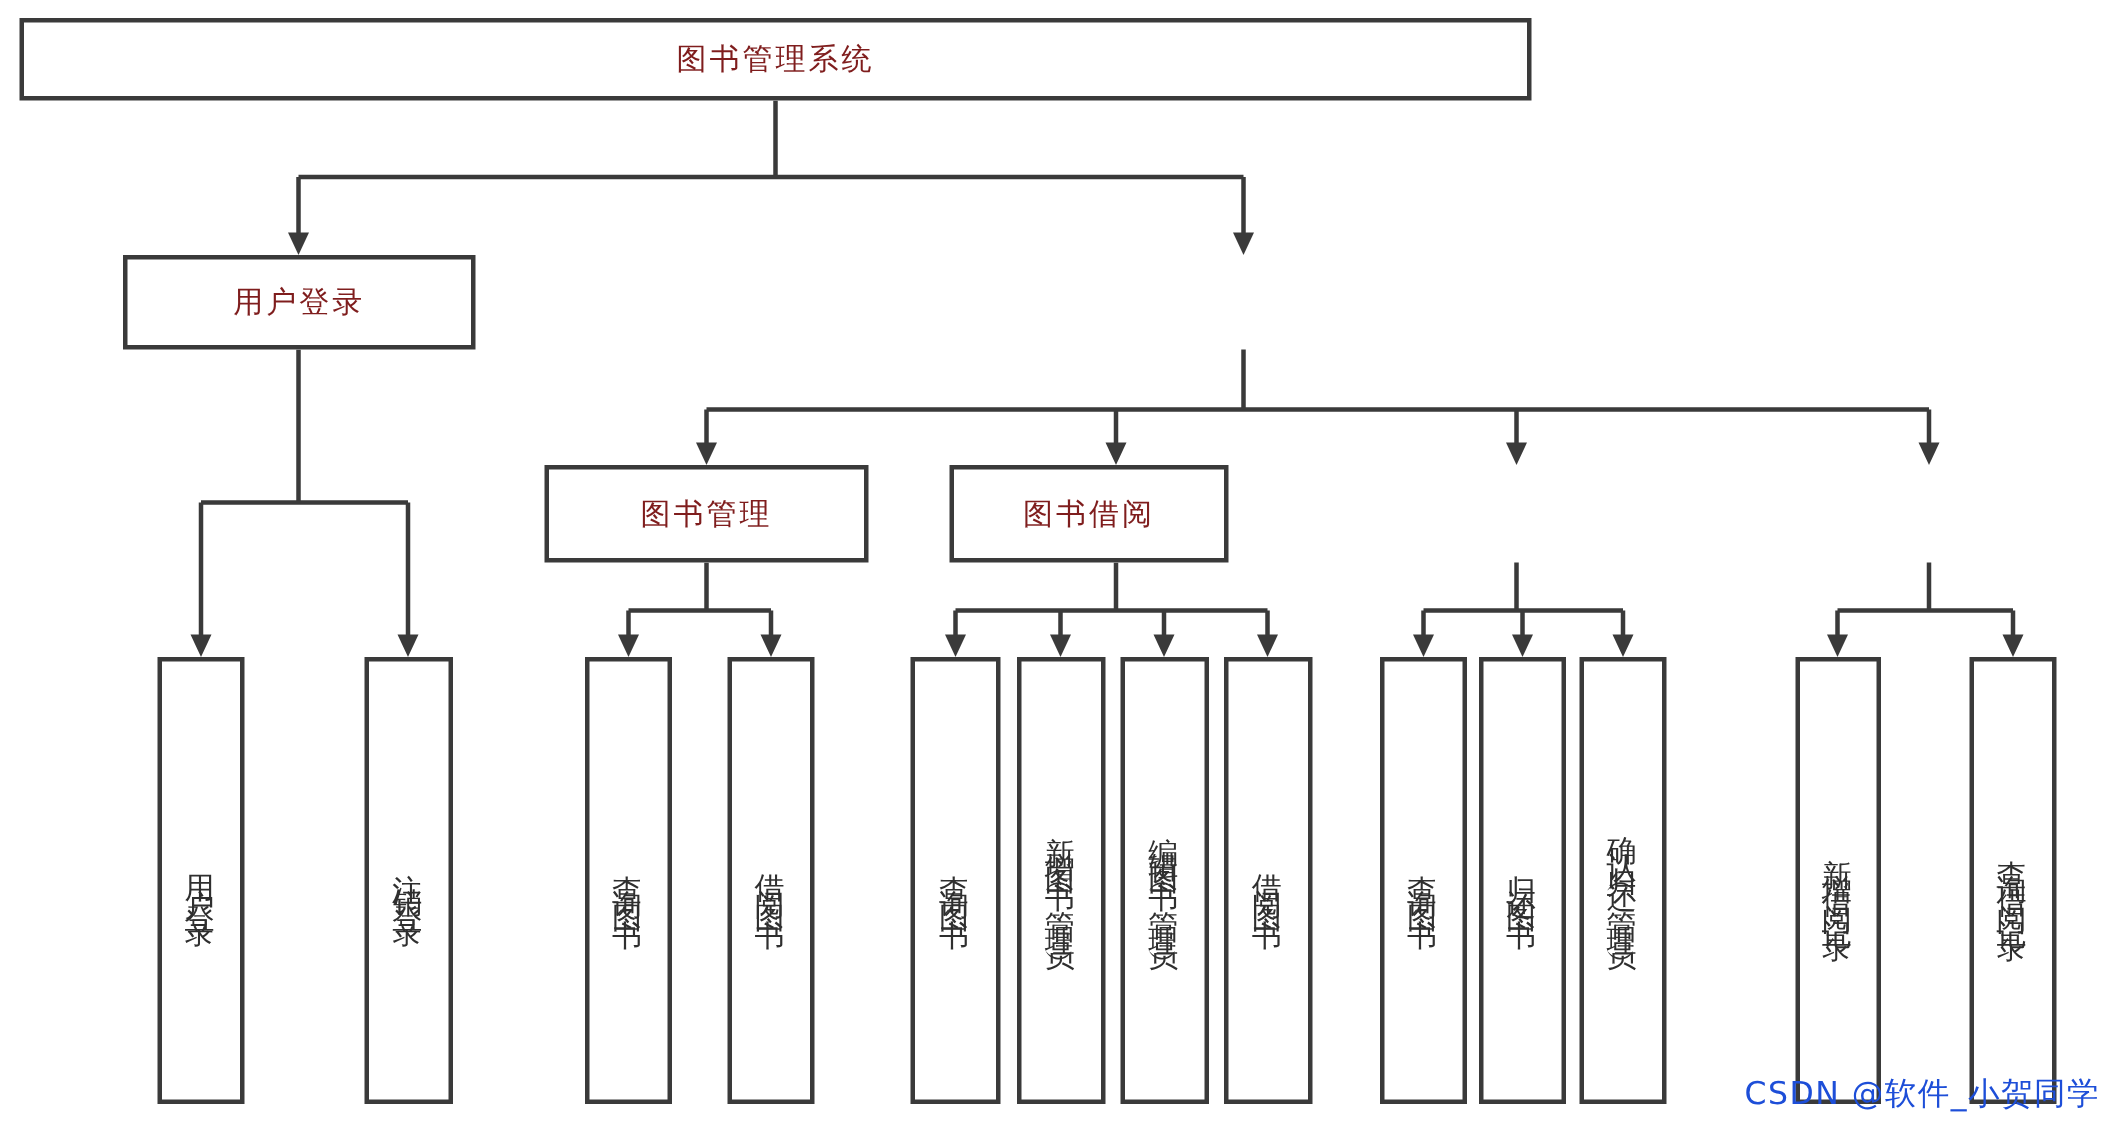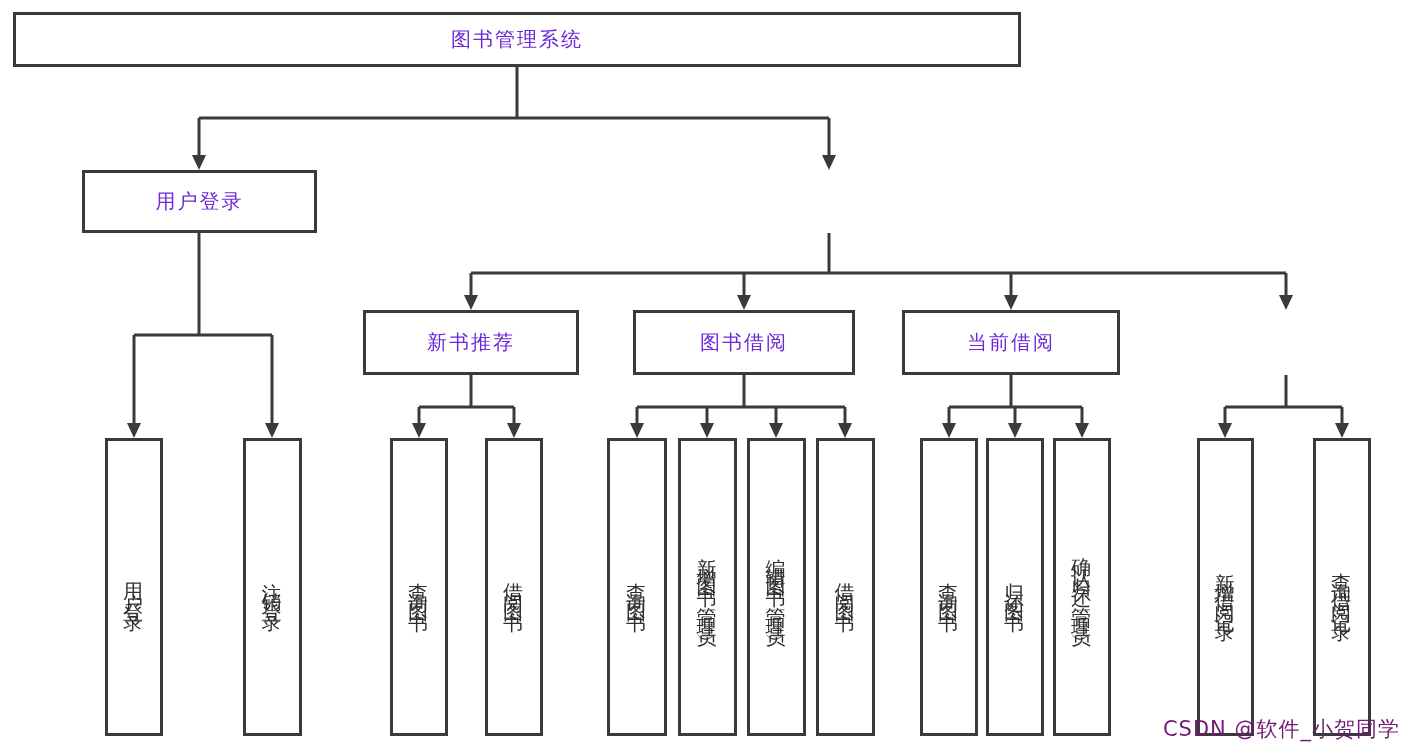--- a/index.html
+++ b/index.html
@@ -19,21 +19,21 @@
     position: absolute;
     left: 0;
     top: 0;
     pointer-events: none;
   }
   .node {
     position: absolute;
     box-sizing: border-box;
     background: #ffffff;
     border: 3px solid #3a3a3a;
-    color: #6d28d9;
+    color: #7f1d1d;
     display: flex;
     align-items: center;
     justify-content: center;
     font-size: 20px;
     letter-spacing: 2px;
     white-space: nowrap;
   }
   .vnode {
     position: absolute;
     box-sizing: border-box;
@@ -46,21 +46,21 @@
     display: flex;
     align-items: center;
     justify-content: center;
   }
   .watermark {
     position: absolute;
     right: 5px;
     bottom: 4px;
     font-size: 21px;
     letter-spacing: 1px;
-    color: #701a75;
+    color: #1d4ed8;
     z-index: 10;
     white-space: nowrap;
   }
 </style>
 </head>
 <body>
 
 <div class="canvas">
 
   <svg class="edges" width="1405" height="747" viewBox="0 0 1405 747" fill="none" stroke="#3a3a3a" stroke-width="3">
@@ -110,23 +110,22 @@
       <path d="M1286,375 V407 M1225,407 H1342 M1225,407 V426 M1342,407 V426"></path>
       <polygon points="1218,423 1232,423 1225,438" fill="#3a3a3a" stroke="none"></polygon>
       <polygon points="1335,423 1349,423 1342,438" fill="#3a3a3a" stroke="none"></polygon>
     </g>
   </svg>
 
   <div class="node" style="left:13px; top:12px; width:1008px; height:55px;">图书管理系统</div>
 
   <div class="node" style="left:82px; top:170px; width:235px; height:63px;">用户登录</div>
 
-  <div class="node" style="left:363px; top:310px; width:216px; height:65px;">新书推荐</div>
-  <div class="node" style="left:633px; top:310px; width:222px; height:65px;">图书借阅</div>
-  <div class="node" style="left:902px; top:310px; width:218px; height:65px;">当前借阅</div>
+  <div class="node" style="left:363px; top:310px; width:216px; height:65px;">图书管理</div>
+  <div class="node" style="left:633px; top:310px; width:186px; height:65px;">图书借阅</div>
 
   <div class="vnode" style="left:105px; top:438px; width:58px; height:298px;">用户登录</div>
   <div class="vnode" style="left:243px; top:438px; width:59px; height:298px;">注销登录</div>
 
   <div class="vnode" style="left:390px; top:438px; width:58px; height:298px;">查询图书</div>
   <div class="vnode" style="left:485px; top:438px; width:58px; height:298px;">借阅图书</div>
 
   <div class="vnode" style="left:607px; top:438px; width:60px; height:298px;">查询图书</div>
   <div class="vnode" style="left:678px; top:438px; width:59px; height:298px;">新增图书（管理员）</div>
   <div class="vnode" style="left:747px; top:438px; width:59px; height:298px;">编辑图书（管理员）</div>

